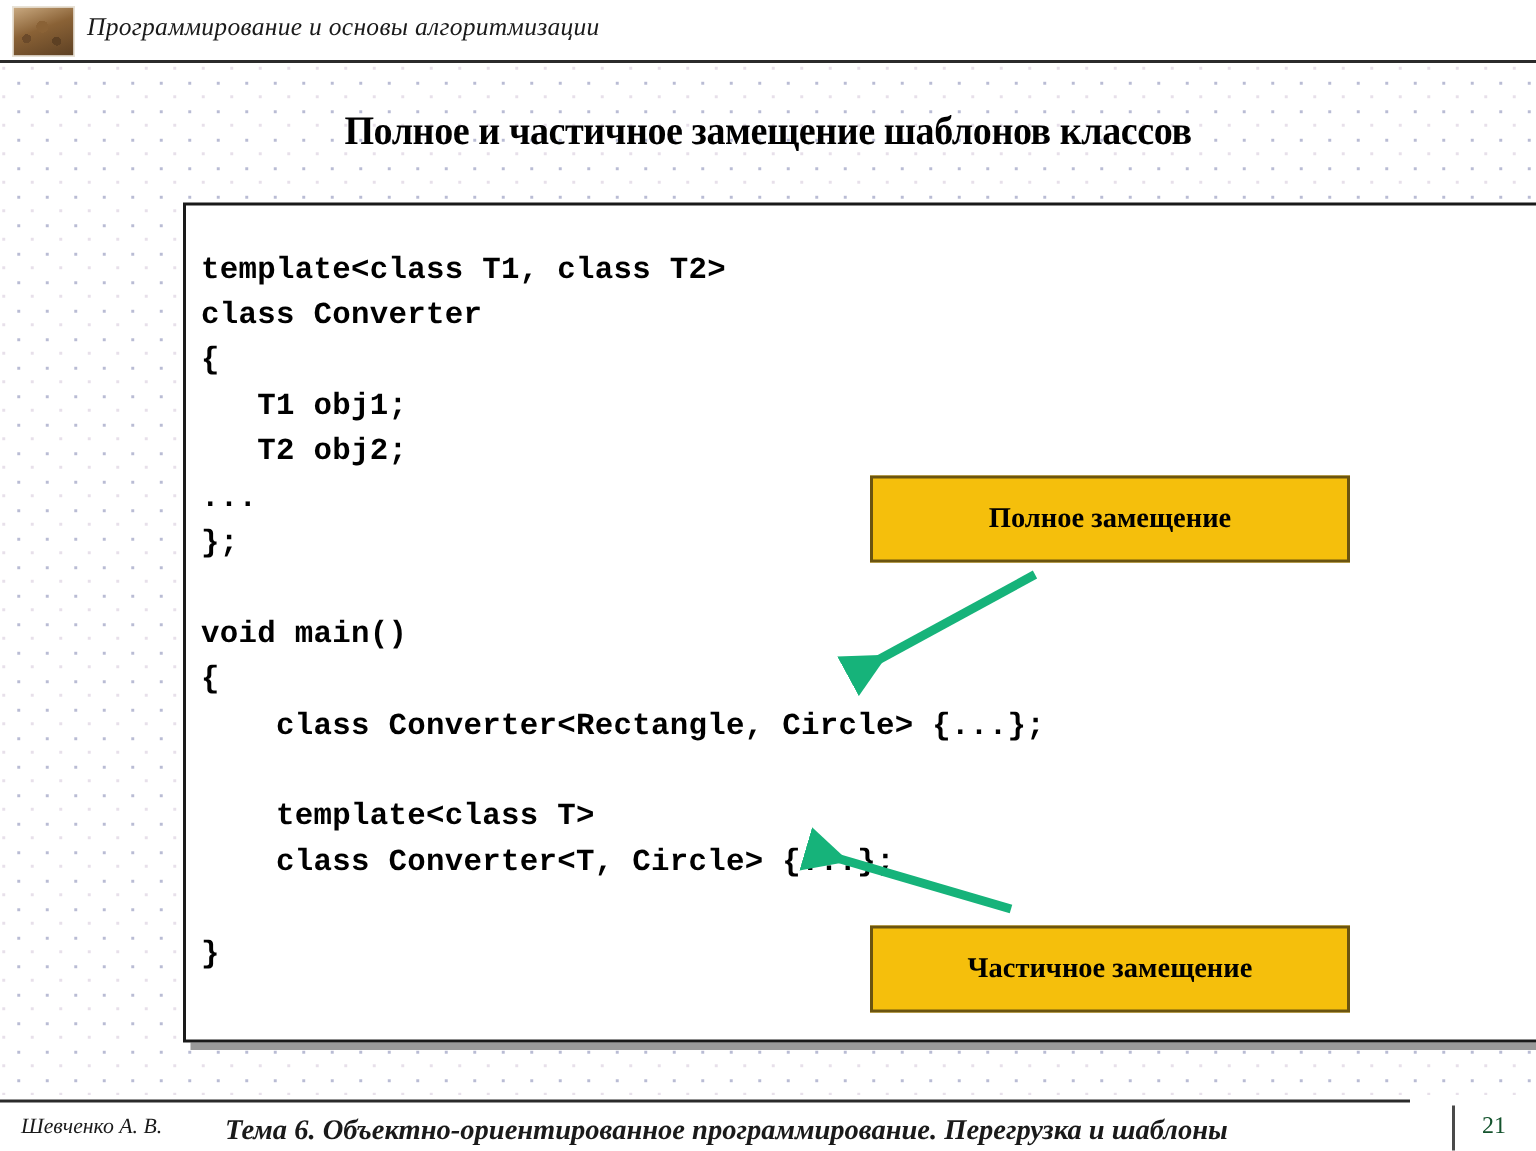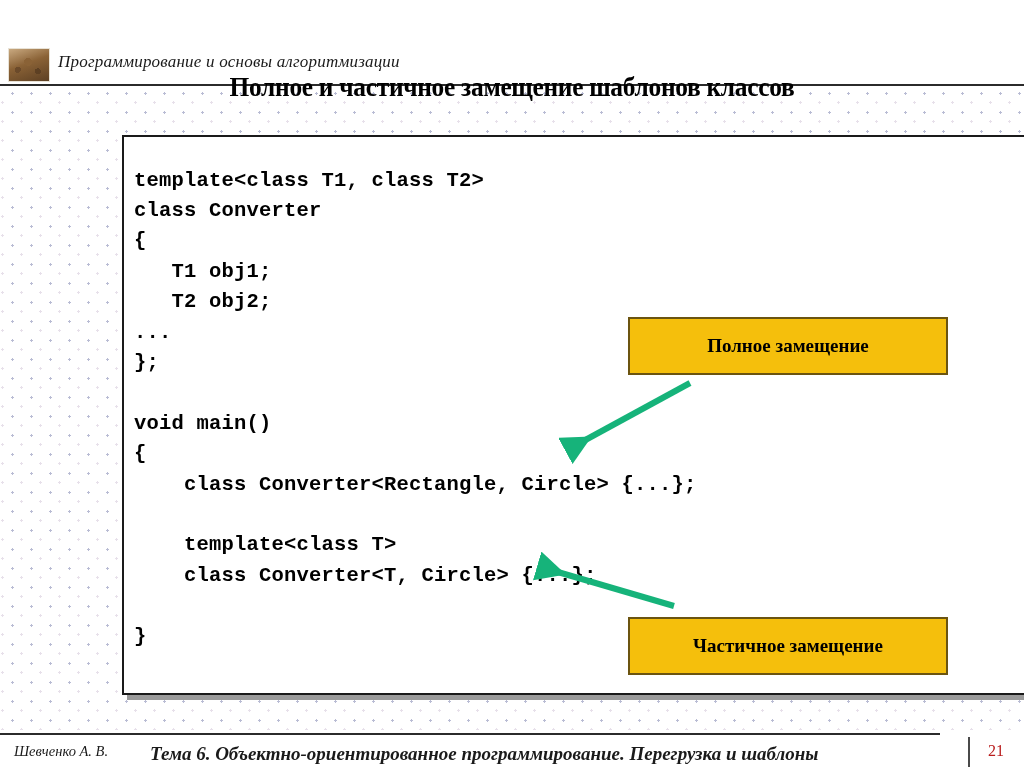--- a/index.html
+++ b/index.html
@@ -26,21 +26,20 @@
 
   
   #header {
     position: absolute;
     left: 0; top: 0;
     width: 1024px;
     height: 42px;
     background: #ffffff;
     border-bottom: 2px solid #2b2b2b;
     box-sizing: border-box;
-    margin-top: 44px;
   }
   #header-logo {
     position: absolute;
     left: 8px; top: 4px;
     width: 40px; height: 32px;
     background:
       radial-gradient(circle at 22% 65%, #6b4a2a 0 3px, transparent 3px),
       radial-gradient(circle at 48% 40%, #8a6236 0 4px, transparent 4px),
       radial-gradient(circle at 72% 70%, #5d4023 0 3px, transparent 3px),
       linear-gradient(160deg, #c9a980 0%, #8a6236 45%, #5d4023 100%);
@@ -121,21 +120,20 @@
     border: 2px solid #6b5410;
     box-sizing: border-box;
     display: flex;
     align-items: center;
     justify-content: center;
     font-family: "Liberation Serif", serif;
     font-weight: bold;
     font-size: 19px;
     color: #000000;
     white-space: nowrap;
-    margin-left: 48px;
   }
   #callout-full {
     left: 580px;
     top: 317px;
     width: 320px;
     height: 58px;
   }
   #callout-partial {
     left: 580px;
     top: 617px;
@@ -194,21 +192,21 @@
     background: #4a4a4a;
   }
   #footer-page {
     position: absolute;
     left: 968px;
     top: 7px;
     width: 56px;
     text-align: center;
     font-family: "Liberation Serif", serif;
     font-size: 16px;
-    color: #b91c1c;
+    color: #14532d;
   }
 </style>
 </head>
 <body>
 
 <div id="slide">
 
   <div id="dotfield"></div>
 
   <div id="header">

